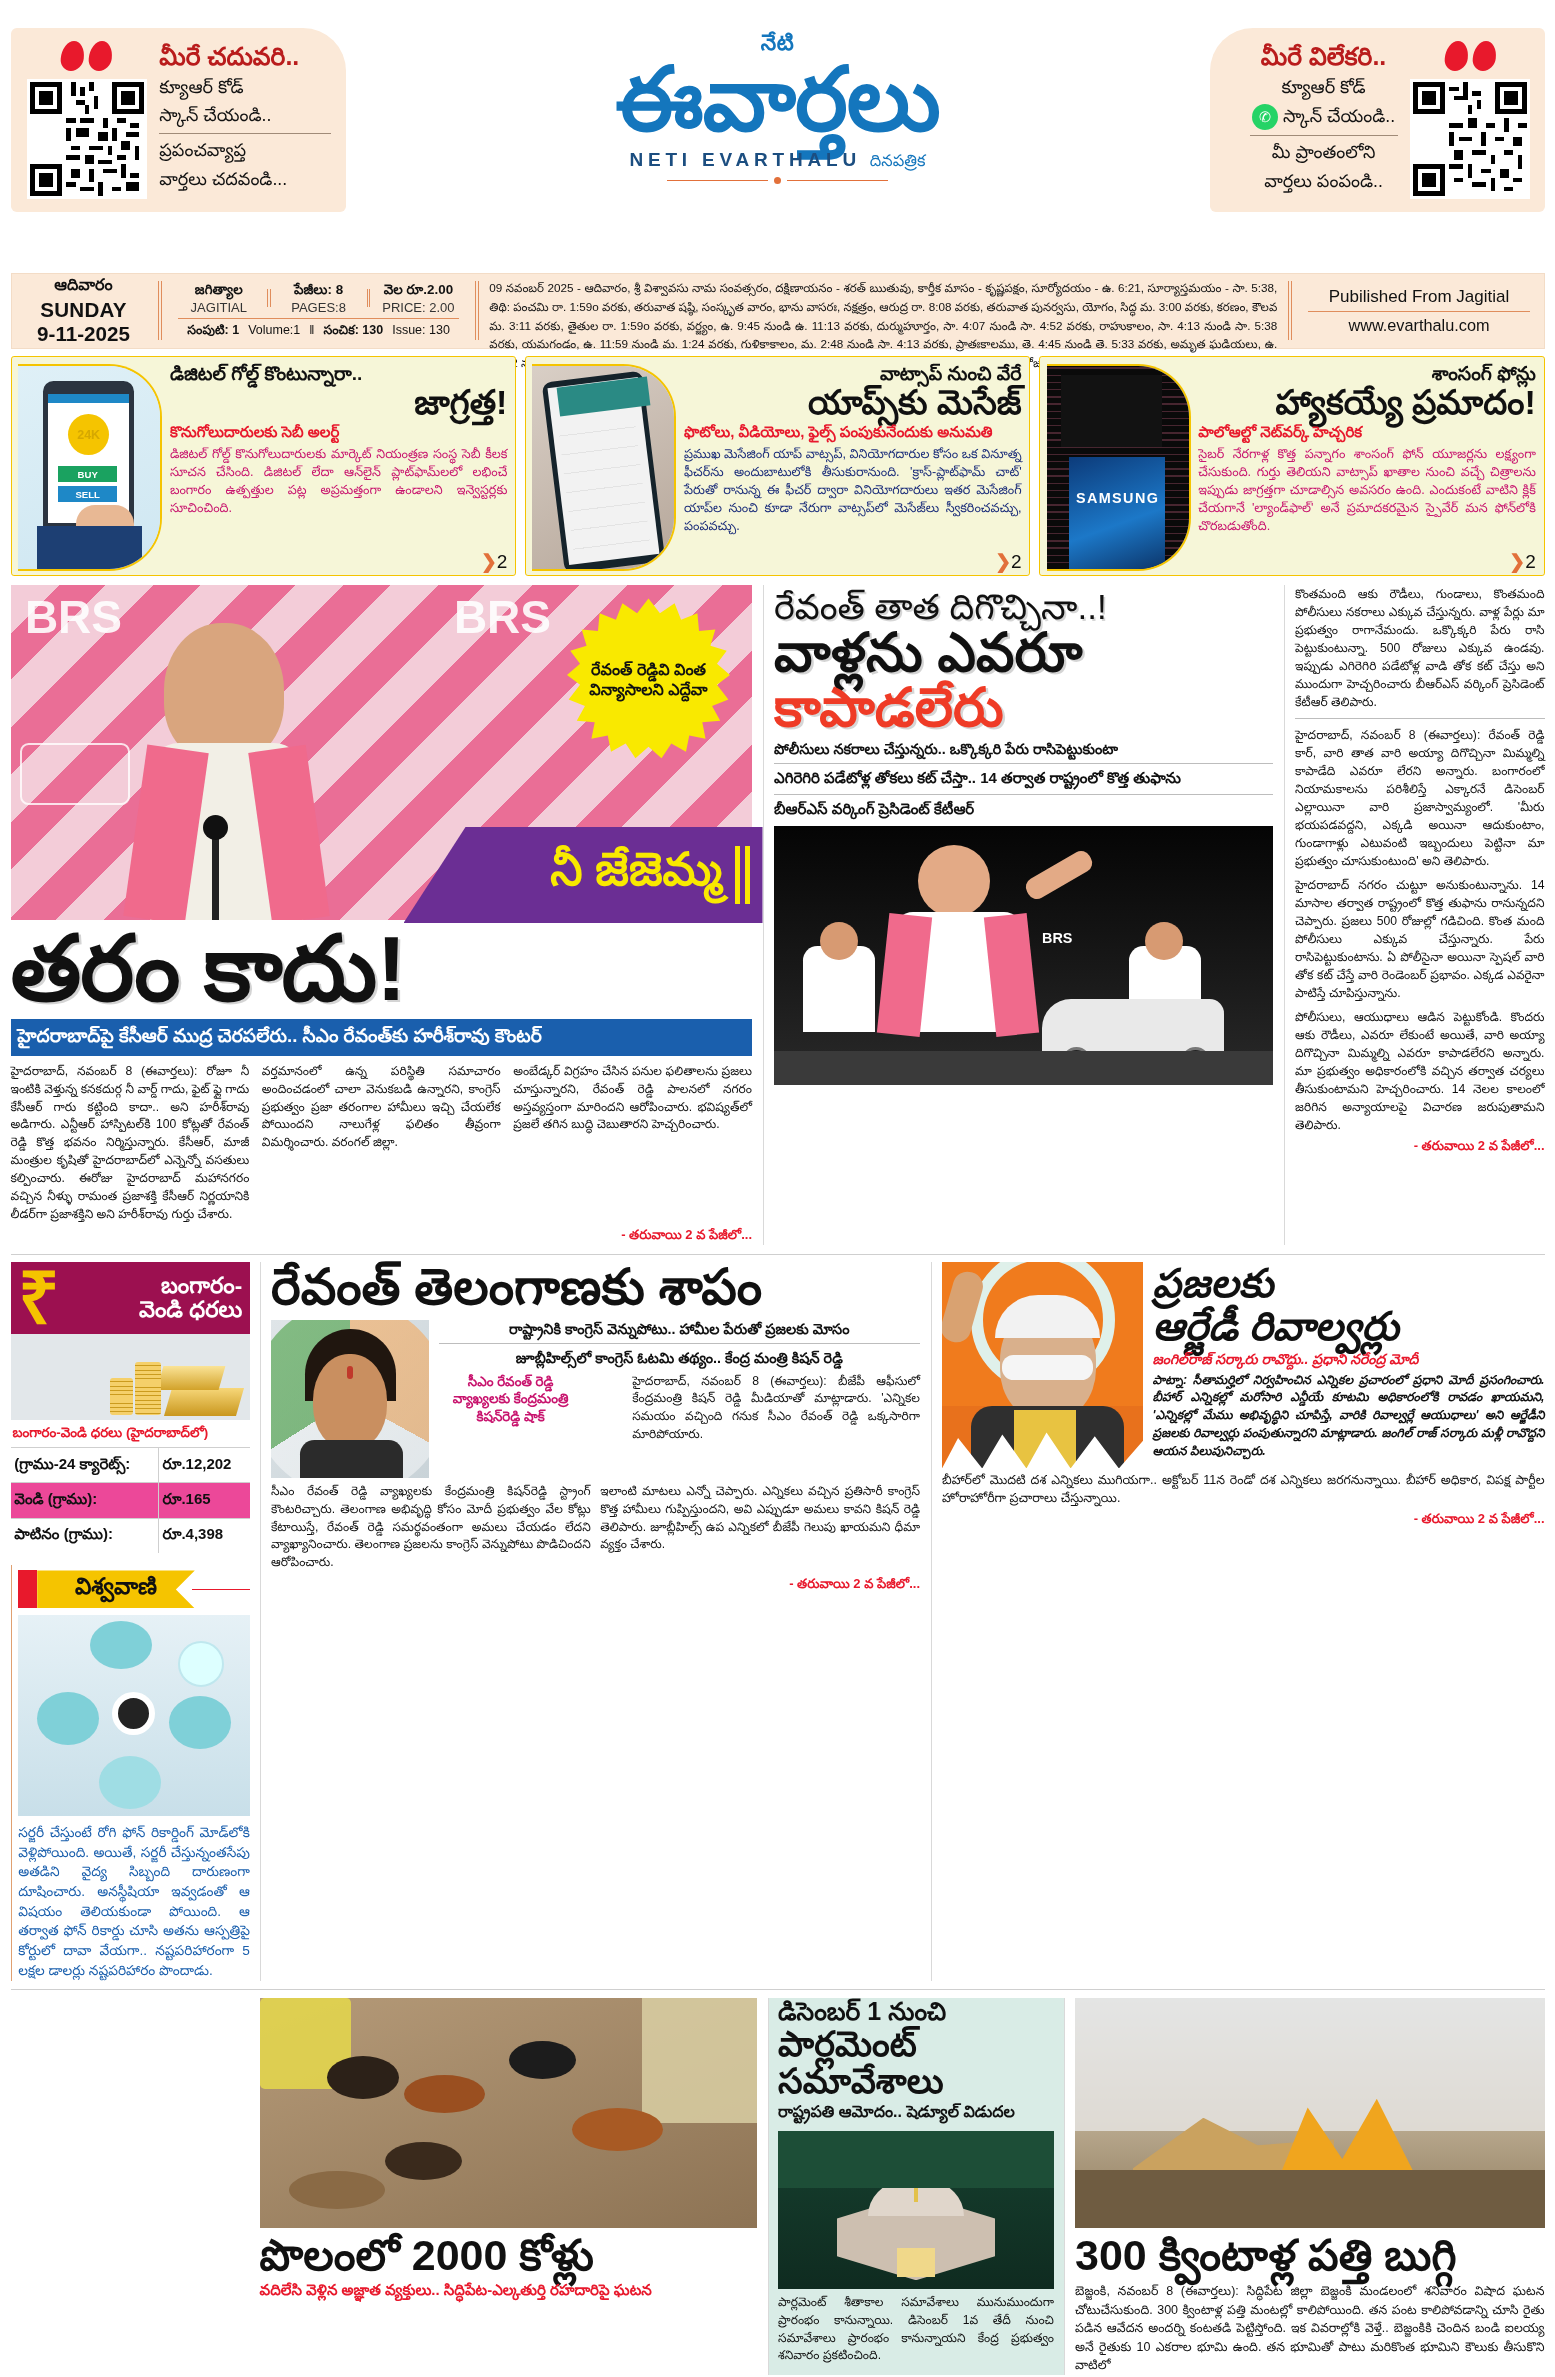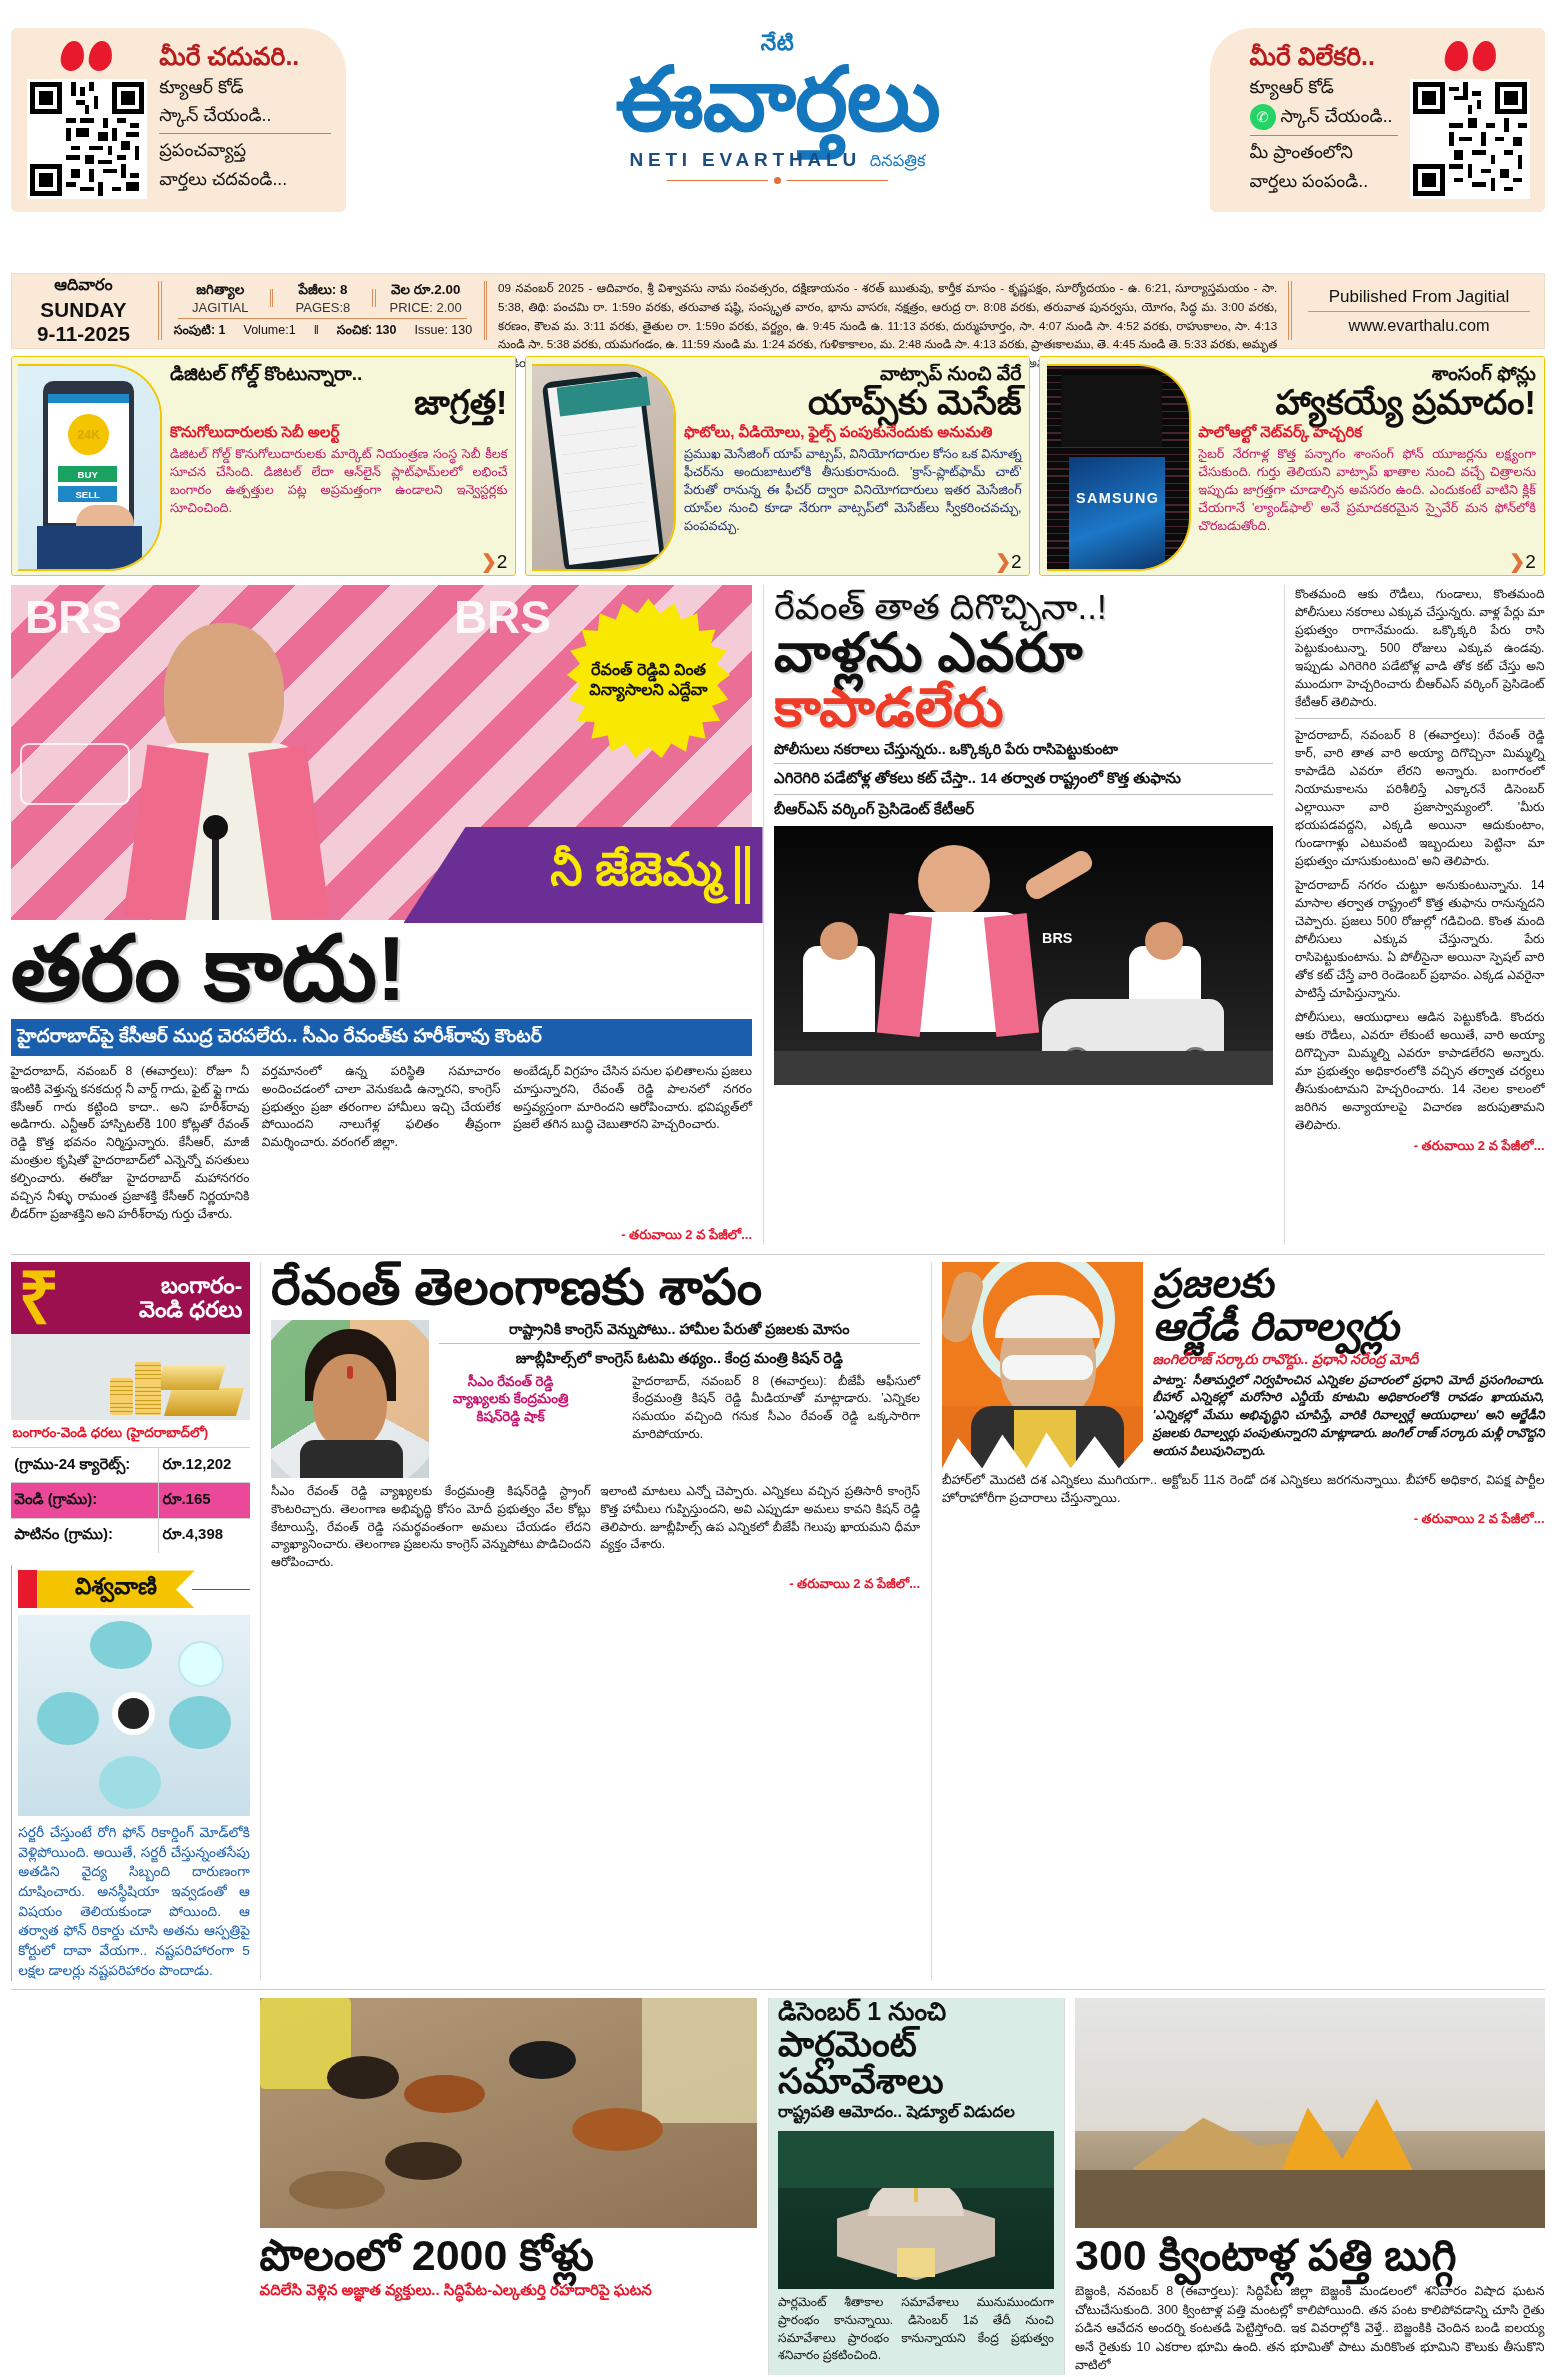--- a/index.html
+++ b/index.html
@@ -10,21 +10,21 @@
     color:#111; position:relative; overflow:hidden;
   }
   .page { width:1555px; height:2377px; position:relative; padding:0 10.5px; }
 
   
   .masthead { display:flex; align-items:flex-start; justify-content:space-between; height:268px; padding-top:28px; }
   .qr-card {
     width:335px; background:#fbe9d8; border-radius:5.8px 43px 5.8px 5.8px;
     padding:12.5px 14.4px 13.4px 16.3px; display:flex; gap:12.5px; align-items:flex-start;
   }
-  .qr-card.right { border-radius:43px 5.8px 5.8px 5.8px; flex-direction:row-reverse; text-align:left;padding-left:40px; }
+  .qr-card.right { border-radius:43px 5.8px 5.8px 5.8px; flex-direction:row-reverse; text-align:center;padding-left:40px; }
   .qr-left-col { display:flex; flex-direction:column; align-items:center; gap:8.6px; }
   .quote-marks { display:flex; gap:4.8px; }
   .quote-marks i { display:block; width:23px; height:30px; background:#e8192c;
      border-radius:50%/58% 58% 42% 42%; transform:skewX(-6deg); }
   .qr-box { width:120px; height:120px; background:#fff; padding:2.9px; }
   .qr-box svg { display:block; }
   .qr-text { flex:1; padding-top:1.9px; }
   .qr-head { font-size:25px; font-weight:700; line-height:1.14; color:#b91c1c; }
   .qr-sub  { font-size:17.7px; line-height:1.35; color:#111; margin-top:4.8px; }
   .qr-rule { height:1px; background:#a08b78; margin:4.8px 0; }
@@ -51,21 +51,21 @@
   .ib-date { text-align:center; min-width:144px; }
   .ib-date .te { font-size:16px; font-weight:700; }
   .ib-date .en { font-size:20.6px; font-weight:700; letter-spacing:0.2px; }
   .ib-date .dt { font-size:20.6px; font-weight:700; }
   .ib-trio { display:flex; flex-direction:column; min-width:307px; }
   .ib-trio-top { display:flex; }
   .ib-trio-col { flex:1; text-align:center; }
   .ib-trio-col .te { font-size:13.4px; font-weight:700; }
   .ib-trio-col .en { font-size:13px; color:#333; }
   .ib-hr { height:1px; background:#e08d5c; margin:3.8px 4.8px; }
-  .ib-trio-bot { display:flex; justify-content:center; gap:18px; font-size:12.5px; }
+  .ib-trio-bot { display:flex; justify-content:center; gap:9px; font-size:12.5px; }
   .ib-trio-bot b { font-weight:700; }
   .ib-panchang { flex:1; font-size:11.7px; line-height:1.62; text-align:justify; padding:4.8px 7.7px; }
   .ib-pub { min-width:249px; text-align:center; display:flex; flex-direction:column; justify-content:center; }
   .ib-pub .p1 { font-size:17px; }
   .ib-pub .p2 { font-size:16.3px; }
 
   
   .tech-strip { display:flex; gap:8.6px; margin-top:7.7px; height:220px; }
   .tech-box { flex:1; background:#f6f6d8; border:1.4px solid #f5c400; border-radius:2.9px;
      display:flex; gap:7.7px; padding:6.7px 7.7px 4.8px 6.7px; position:relative; overflow:hidden;}

